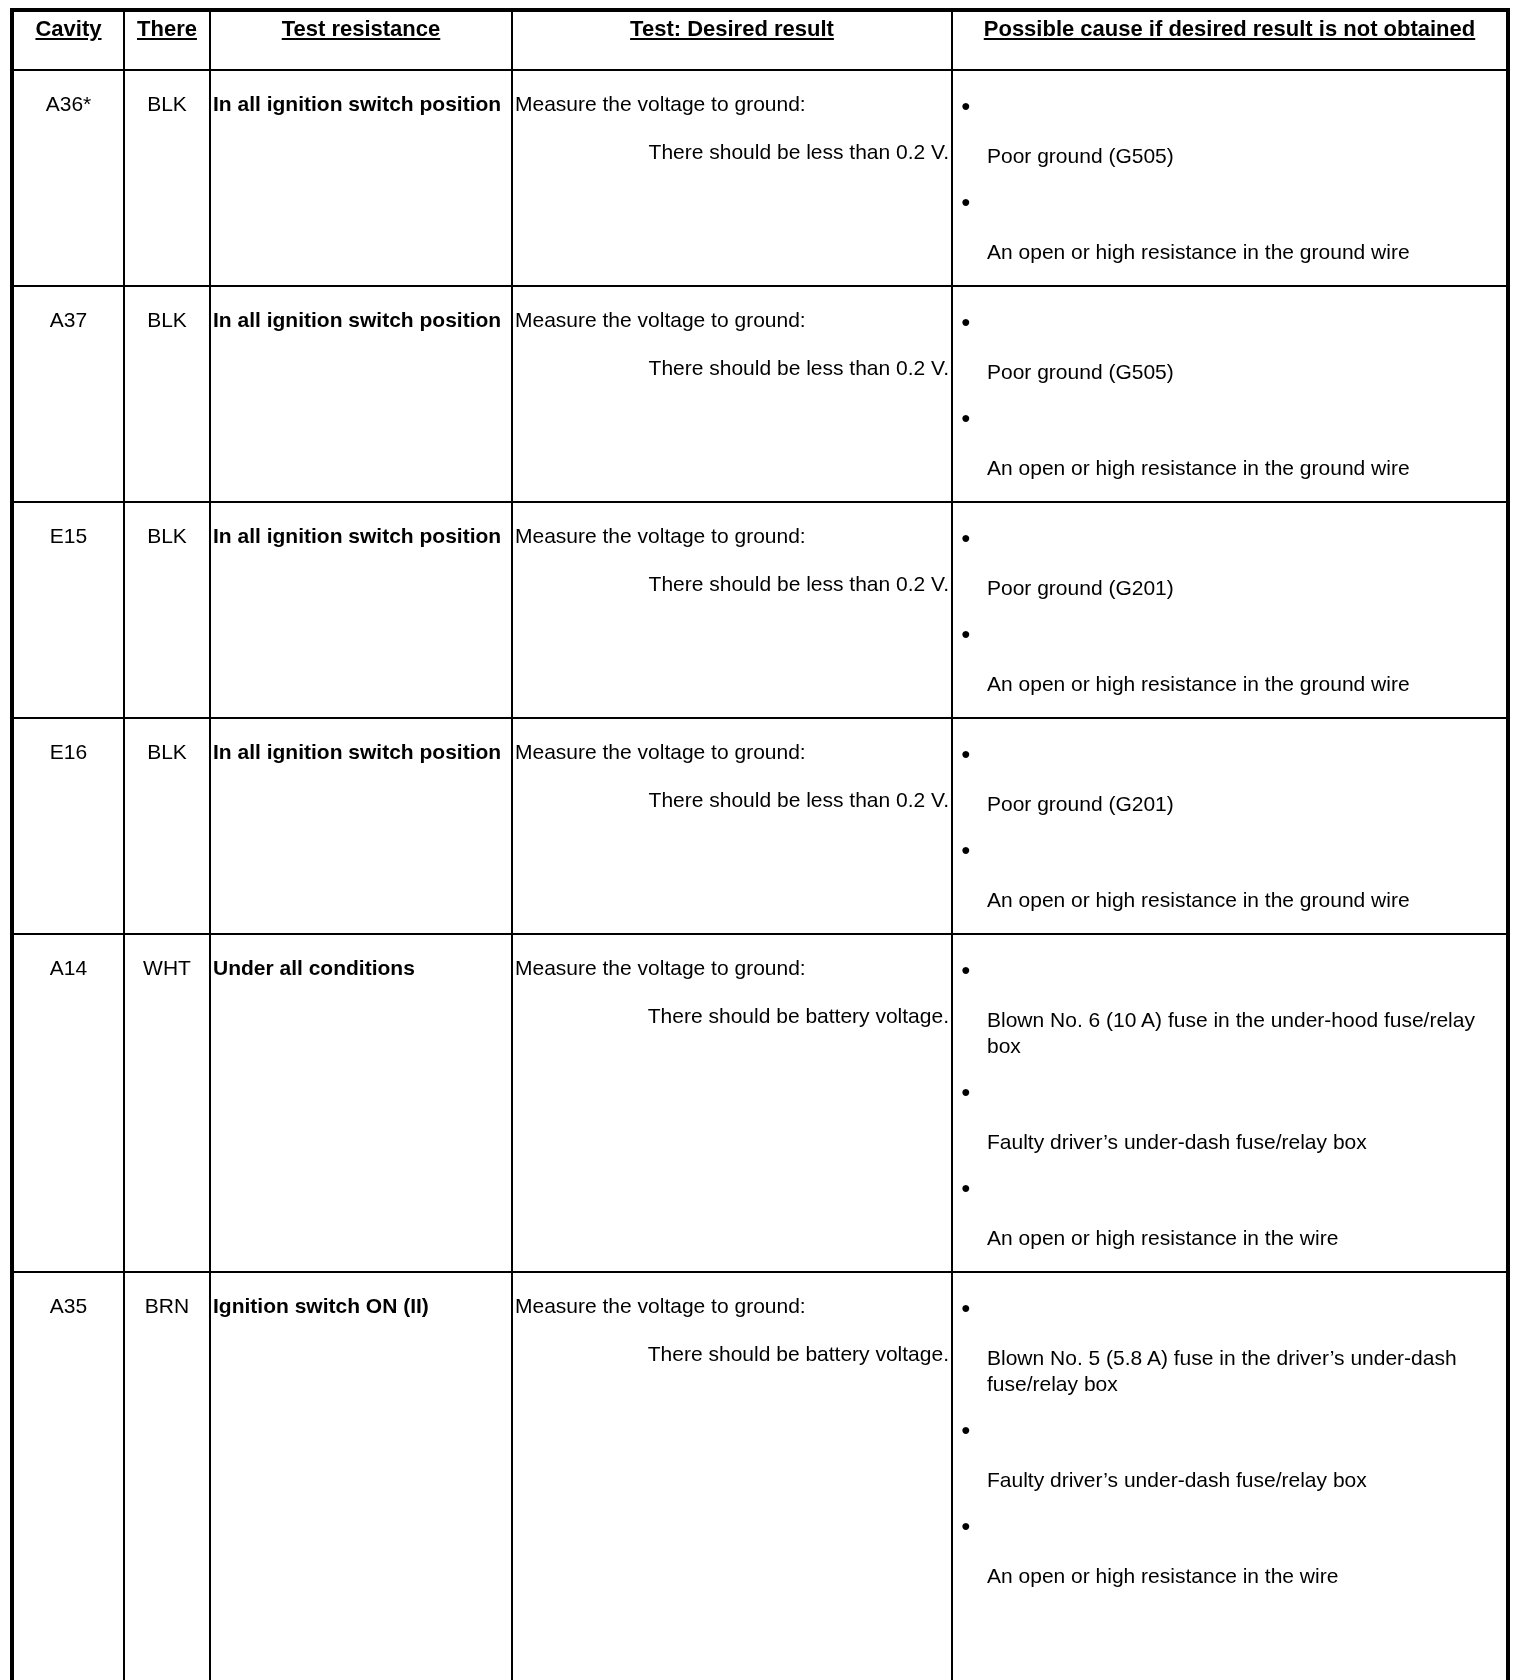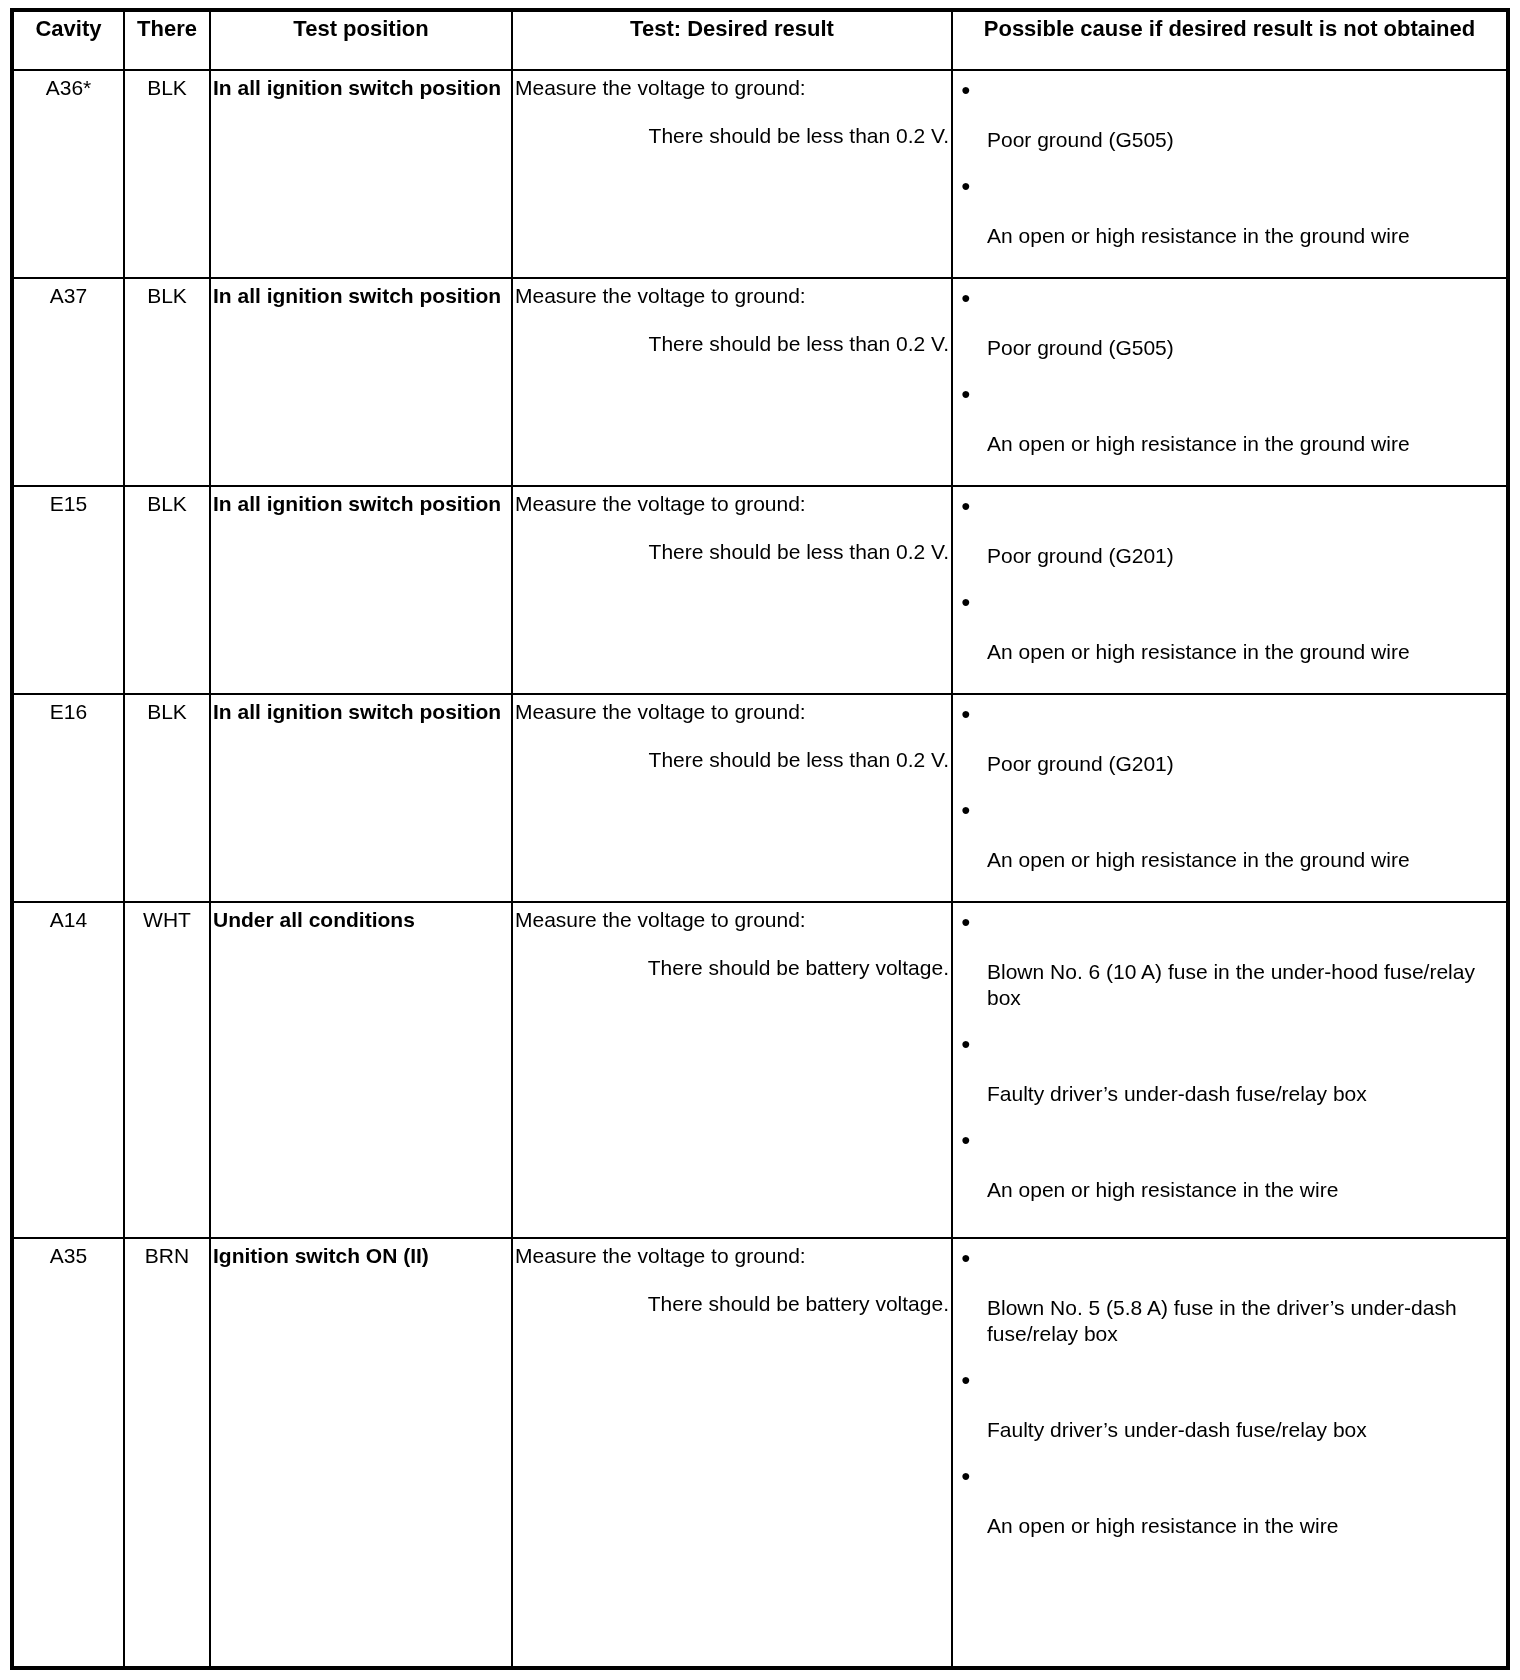--- a/index.html
+++ b/index.html
@@ -11,32 +11,32 @@
     border-collapse: collapse;
     table-layout: fixed;
     width: 100%;
     border: 4px solid #000;
   }
   table.diag th, table.diag td {
     border: 2px solid #000;
     vertical-align: top;
     font-size: 21px;
     line-height: 26px;
-    padding: 4px 2px;
+    padding: 20px 2px;
     overflow: hidden;
   }
   table.diag th {
     font-weight: bold;
     text-align: center;
     font-size: 22px;
     line-height: 27px;
     padding: 3px 4px;
     vertical-align: top;
   }
-  tr.header-row { height: 60px; }
+  tr.header-row { height: 60px; text-decoration: underline; }
 
   td.cell-cavity, td.cell-wire { text-align: center; padding-top: 6px; }
   td.cell-cond { padding: 6px 1px 4px 3px; font-weight: bold; }
   td.cell-result { padding: 6px 2px 4px 4px; }
   td.cell-cause { padding: 4px 8px 4px 14px; }
 
   .result-line { white-space: normal; }
   .result-line.gap { margin-top: 22px; text-align: right; }
 
   .cause + .cause { margin-top: 20px; }
@@ -63,21 +63,21 @@
       <col style="width:112px">
       <col style="width:86px">
       <col style="width:302px">
       <col style="width:440px">
       <col>
     </colgroup>
     <thead>
       <tr class="header-row">
         <th>Cavity</th>
         <th>There</th>
-        <th>Test position</th>
+        <th>Test resistance</th>
         <th>Test: Desired result</th>
         <th>Possible cause if desired result is not obtained</th>
       </tr>
     </thead>
     <tbody>
 
       <tr class="r0">
         <td class="cell-cavity">A36*</td>
         <td class="cell-wire">BLK</td>
         <td class="cell-cond">In all ignition switch position</td>

